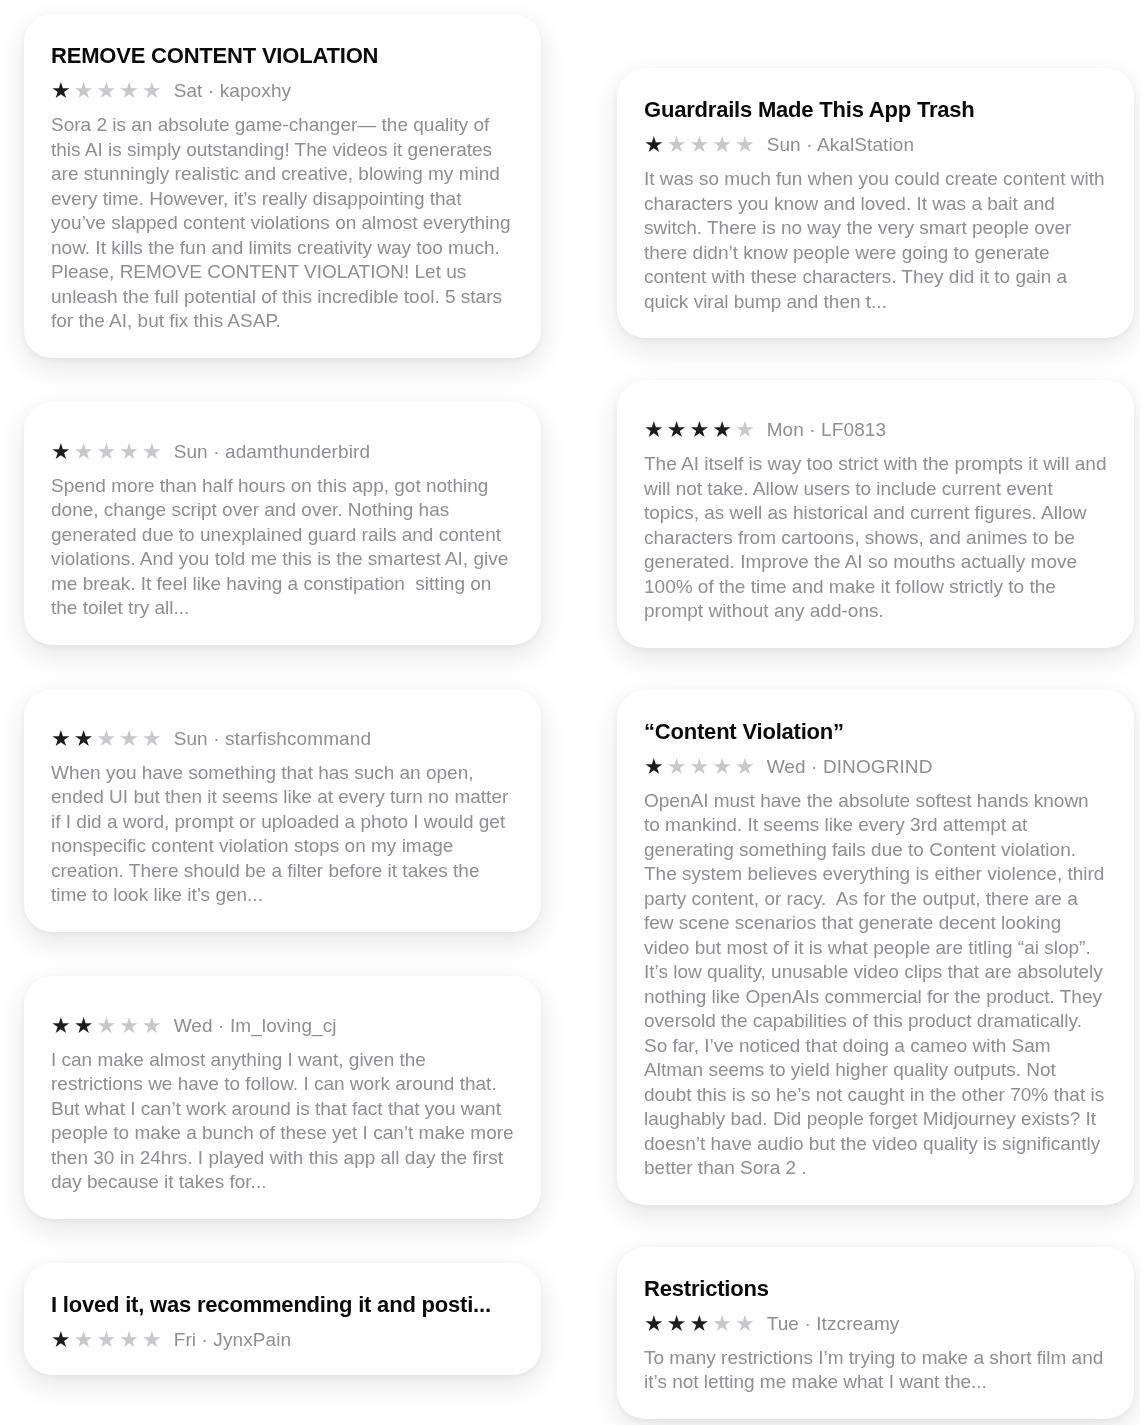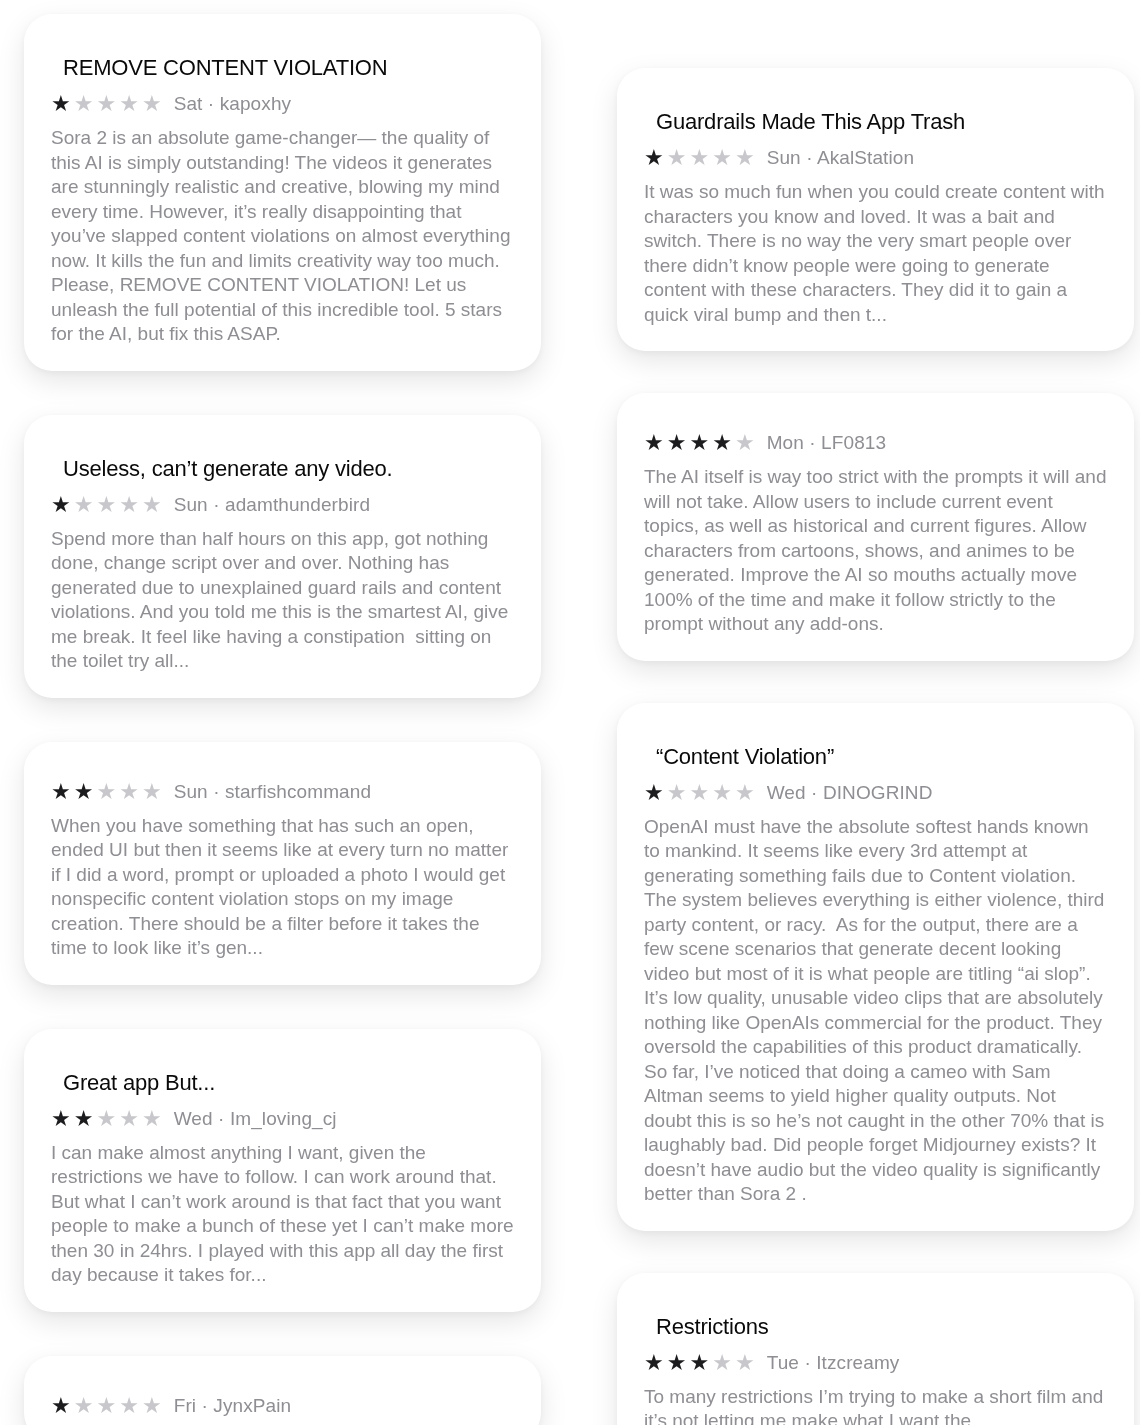--- a/index.html
+++ b/index.html
@@ -26,24 +26,24 @@
   .col-left  { left: 24px;  top: 14px; gap: 44px; }
   .col-right { left: 617px; top: 68px; gap: 42px; }
   .card {
     background: var(--card-bg, #ffffff);
     border-radius: 28px;
     padding: 28px 27px 24px 27px;
     box-shadow: 0 10px 28px rgba(0,0,0,0.10), 0 2px 6px rgba(0,0,0,0.04);
     flex: 0 0 auto;
   }
   .card .title {
-    margin: 12px;
+    margin: 0;
     font-size: 22px;
     line-height: 27px;
-    font-weight: 400;
+    font-weight: 700;
     color: var(--title-color, #0a0a0a);
     letter-spacing: -0.2px;
     white-space: nowrap;
     overflow: hidden;
   }
   .meta {
     display: flex;
     align-items: center;
     gap: 12px;
     margin-top: 11px;
@@ -82,21 +82,20 @@
             <span class="star">★</span>
             <span class="star">★</span>
             <span class="star">★</span>
             <span class="star">★</span>
           </span>
       <span class="byline">Sat · kapoxhy</span>
     </div>
     <p class="body">Sora 2 is an absolute game-changer— the quality of this AI is simply outstanding! The videos it generates are stunningly realistic and creative, blowing my mind every time. However, it’s really disappointing that you’ve slapped content violations on almost everything now. It kills the fun and limits creativity way too much. Please, REMOVE CONTENT VIOLATION! Let us unleash the full potential of this incredible tool. 5 stars for the AI, but fix this ASAP.</p>
   </article>
       <article class="card">
-    <h3 class="title">Useless, can’t generate any video.</h3>
     <div class="meta">
       <span class="stars">
             <span class="star filled">★</span>
             <span class="star">★</span>
             <span class="star">★</span>
             <span class="star">★</span>
             <span class="star">★</span>
           </span>
       <span class="byline">Sun · adamthunderbird</span>
     </div>
@@ -109,34 +108,34 @@
             <span class="star filled">★</span>
             <span class="star">★</span>
             <span class="star">★</span>
             <span class="star">★</span>
           </span>
       <span class="byline">Sun · starfishcommand</span>
     </div>
     <p class="body">When you have something that has such an open, ended UI but then it seems like at every turn no matter if I did a word, prompt or uploaded a photo I would get nonspecific content violation stops on my image creation. There should be a filter before it takes the time to look like it’s gen...</p>
   </article>
       <article class="card">
-    <h3 class="title">Great app But...</h3>
     <div class="meta">
       <span class="stars">
             <span class="star filled">★</span>
             <span class="star filled">★</span>
             <span class="star">★</span>
             <span class="star">★</span>
             <span class="star">★</span>
           </span>
       <span class="byline">Wed · Im_loving_cj</span>
     </div>
     <p class="body">I can make almost anything I want, given the restrictions we have to follow. I can work around that. But what I can’t work around is that fact that you want people to make a bunch of these yet I can’t make more then 30 in 24hrs. I played with this app all day the first day because it takes for...</p>
   </article>
       <article class="card">
+    <h3 class="title">I loved it, was recommending it and posti...</h3>
     <div class="meta">
       <span class="stars">
             <span class="star filled">★</span>
             <span class="star">★</span>
             <span class="star">★</span>
             <span class="star">★</span>
             <span class="star">★</span>
           </span>
       <span class="byline">Fri · JynxPain</span>
     </div>

